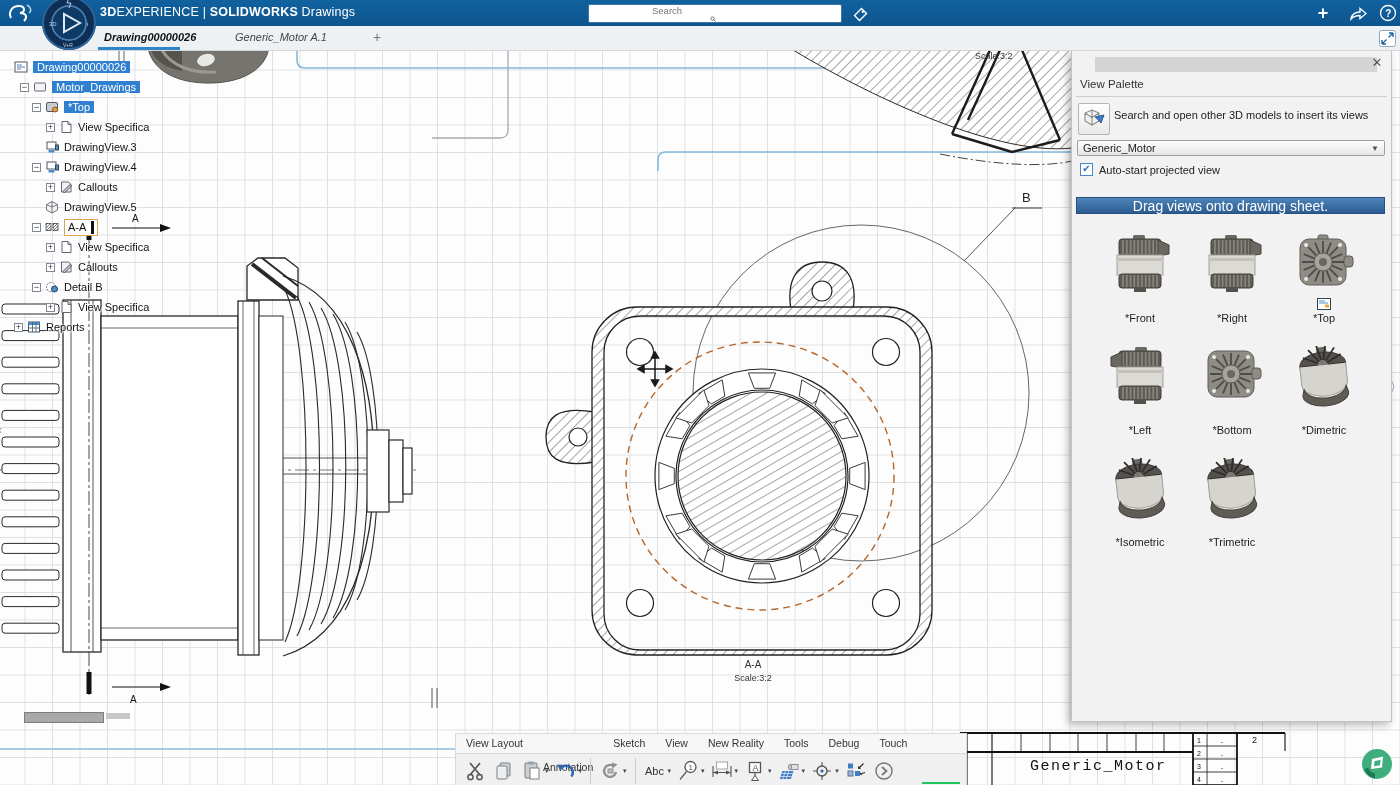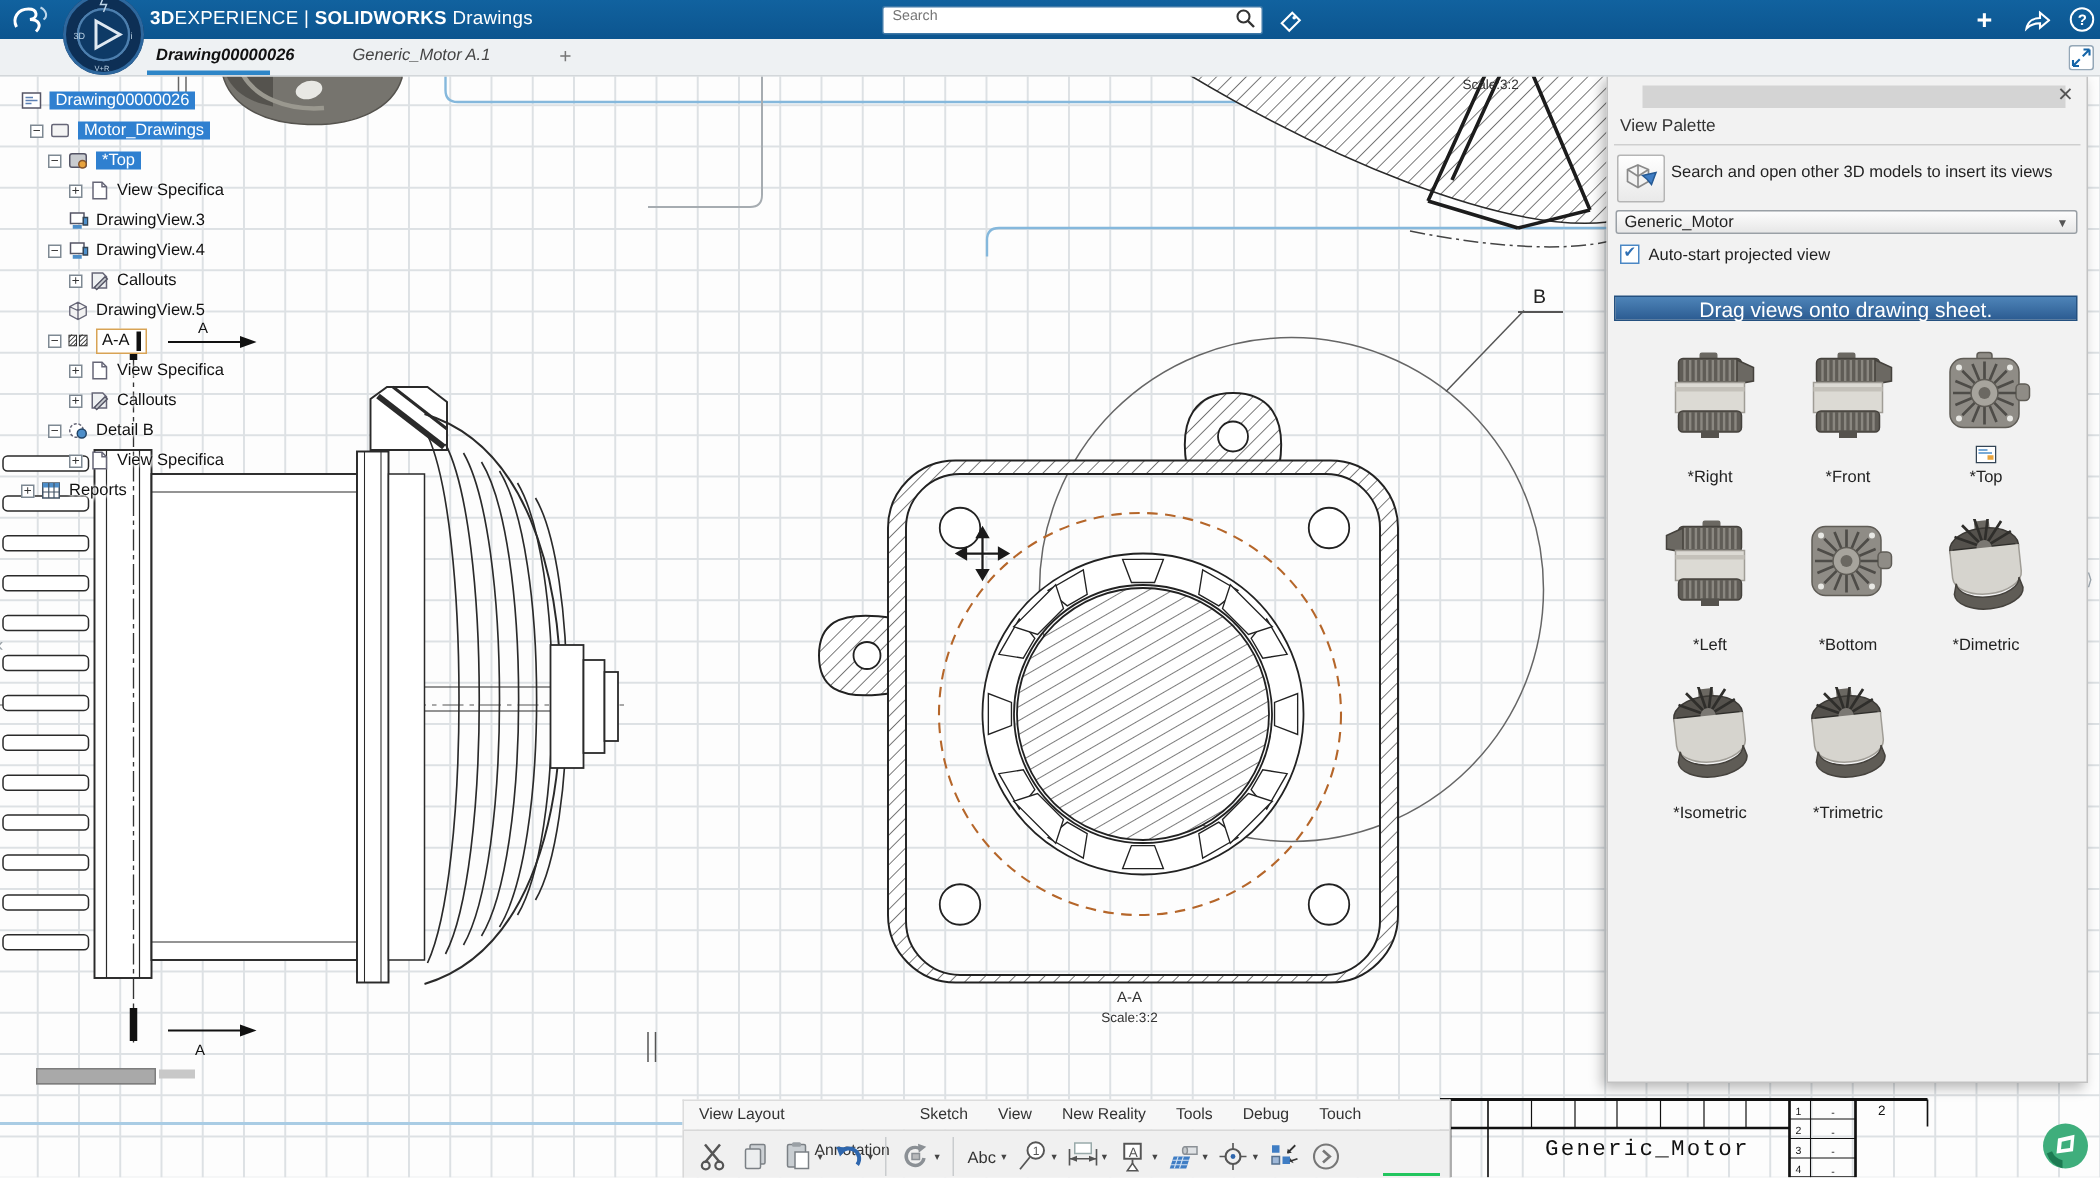--- a/index.html
+++ b/index.html
@@ -6,21 +6,21 @@
   body{width:1400px;height:785px;position:relative;overflow:hidden;
        font-family:"Liberation Sans",sans-serif;background:#fff;}
 
   
   #topbar{position:absolute;left:0;top:0;width:1400px;height:26px;
           background:linear-gradient(#11629f,#0c558f);color:#fff;z-index:40;}
   #logo3ds{position:absolute;left:7px;top:2px;width:28px;height:22px;}
   #apptitle{position:absolute;left:100px;top:5px;font-size:12.5px;letter-spacing:.2px;white-space:nowrap;}
   #apptitle b{font-weight:bold;}
   #searchwrap{position:absolute;left:588px;top:4px;width:252px;height:17px;background:#fff;
-              border:1px solid #3f79a8;border-radius:2px;display:flex;align-items:flex-start;}
+              border:1px solid #3f79a8;border-radius:2px;display:flex;align-items:center;flex-direction:column;}
   #searchwrap input{flex:1;border:none;outline:none;font-size:9.5px;padding:0 0 0 6px;color:#333;
                     font-family:"Liberation Sans",sans-serif;background:transparent;}
   .topicon{position:absolute;top:3px;width:20px;height:20px;display:flex;align-items:center;justify-content:center;}
   
   #compass{position:absolute;left:41px;top:-5px;width:56px;height:56px;z-index:60;}
 
   
   #tabbar{position:absolute;left:0;top:26px;width:1400px;height:24px;background:#eef1f3;
           border-bottom:1px solid #d3d7da;z-index:35;}
   .doctab{position:absolute;top:0;height:22px;font-size:11px;font-style:italic;color:#444;
@@ -519,37 +519,37 @@
    <rect x="11" y="5" width="42" height="17" rx="3" fill="#5f5c56" stroke="#45423d"></rect>
    <path d="M15.0 6 V20 M18.8 6 V20 M22.6 6 V20 M26.3 6 V20 M30.1 6 V20 M33.9 6 V20 M37.7 6 V20 M41.4 6 V20 M45.2 6 V20 M49.0 6 V20 " stroke="#8a8780" stroke-width="1.6" fill="none"></path>
    <polygon points="50,6 61,11 61,20 50,22" fill="#6b6862" stroke="#45423d"></polygon>
    <rect x="9" y="21" width="46" height="20" fill="#dcdad4" stroke="#a09d96"></rect>
    <rect x="9" y="24" width="46" height="3" fill="#c4c1ba"></rect>
    <rect x="11" y="40" width="42" height="14" rx="3" fill="#5f5c56" stroke="#45423d"></rect>
    <path d="M15.0 41 V53 M18.8 41 V53 M22.6 41 V53 M26.3 41 V53 M30.1 41 V53 M33.9 41 V53 M37.7 41 V53 M41.4 41 V53 M45.2 41 V53 M49.0 41 V53 " stroke="#8a8780" stroke-width="1.6" fill="none"></path>
    <rect x="26" y="53" width="12" height="5" fill="#55524d"></rect>
   </g>
           </svg></div>
-        <div class="vlabel">*Right</div>
+        <div class="vlabel">*Front</div>
       </div>
       <div class="vcell">
         <div class="vthumb"><svg viewBox="0 0 64 62">
             <g>
    <rect x="25" y="1" width="12" height="5" rx="1.5" fill="#6b6862"></rect>
    <rect x="11" y="5" width="42" height="17" rx="3" fill="#5f5c56" stroke="#45423d"></rect>
    <path d="M15.0 6 V20 M18.8 6 V20 M22.6 6 V20 M26.3 6 V20 M30.1 6 V20 M33.9 6 V20 M37.7 6 V20 M41.4 6 V20 M45.2 6 V20 M49.0 6 V20 " stroke="#8a8780" stroke-width="1.6" fill="none"></path>
    <polygon points="50,6 61,11 61,20 50,22" fill="#6b6862" stroke="#45423d"></polygon>
    <rect x="9" y="21" width="46" height="20" fill="#dcdad4" stroke="#a09d96"></rect>
    <rect x="9" y="24" width="46" height="3" fill="#c4c1ba"></rect>
    <rect x="11" y="40" width="42" height="14" rx="3" fill="#5f5c56" stroke="#45423d"></rect>
    <path d="M15.0 41 V53 M18.8 41 V53 M22.6 41 V53 M26.3 41 V53 M30.1 41 V53 M33.9 41 V53 M37.7 41 V53 M41.4 41 V53 M45.2 41 V53 M49.0 41 V53 " stroke="#8a8780" stroke-width="1.6" fill="none"></path>
    <rect x="26" y="53" width="12" height="5" fill="#55524d"></rect>
   </g>
           </svg></div>
-        <div class="vlabel">*Front</div>
+        <div class="vlabel">*Right</div>
       </div>
       <div class="vcell">
         <div class="vthumb"><svg viewBox="0 0 64 62">
             <rect x="26" y="1" width="10" height="6" rx="2" fill="#8f8c86" stroke="#5f5c56"></rect>
    <rect x="8" y="5" width="46" height="46" rx="9" fill="#8f8c86" stroke="#5f5c56"></rect>
    <rect x="52" y="22" width="9" height="11" rx="3" fill="#8f8c86" stroke="#5f5c56"></rect>
    <path d="M40.0 28.0 L52.0 28.0 M39.3 31.4 L50.4 36.0 M37.4 34.4 L45.8 42.8 M34.4 36.3 L39.0 47.4 M31.0 37.0 L31.0 49.0 M27.6 36.3 L23.0 47.4 M24.6 34.4 L16.2 42.8 M22.7 31.4 L11.6 36.0 M22.0 28.0 L10.0 28.0 M22.7 24.6 L11.6 20.0 M24.6 21.6 L16.2 13.2 M27.6 19.7 L23.0 8.6 M31.0 19.0 L31.0 7.0 M34.4 19.7 L39.0 8.6 M37.4 21.6 L45.8 13.2 M39.3 24.6 L50.4 20.0 " stroke="#4e4c48" stroke-width="1.8" fill="none"></path>
    <circle cx="31" cy="28" r="9" fill="#a7a49d" stroke="#5f5c56"></circle>
    <circle cx="31" cy="28" r="4" fill="#6b6862"></circle>
    <circle cx="14" cy="11" r="2" fill="#e8e8e4"></circle>

